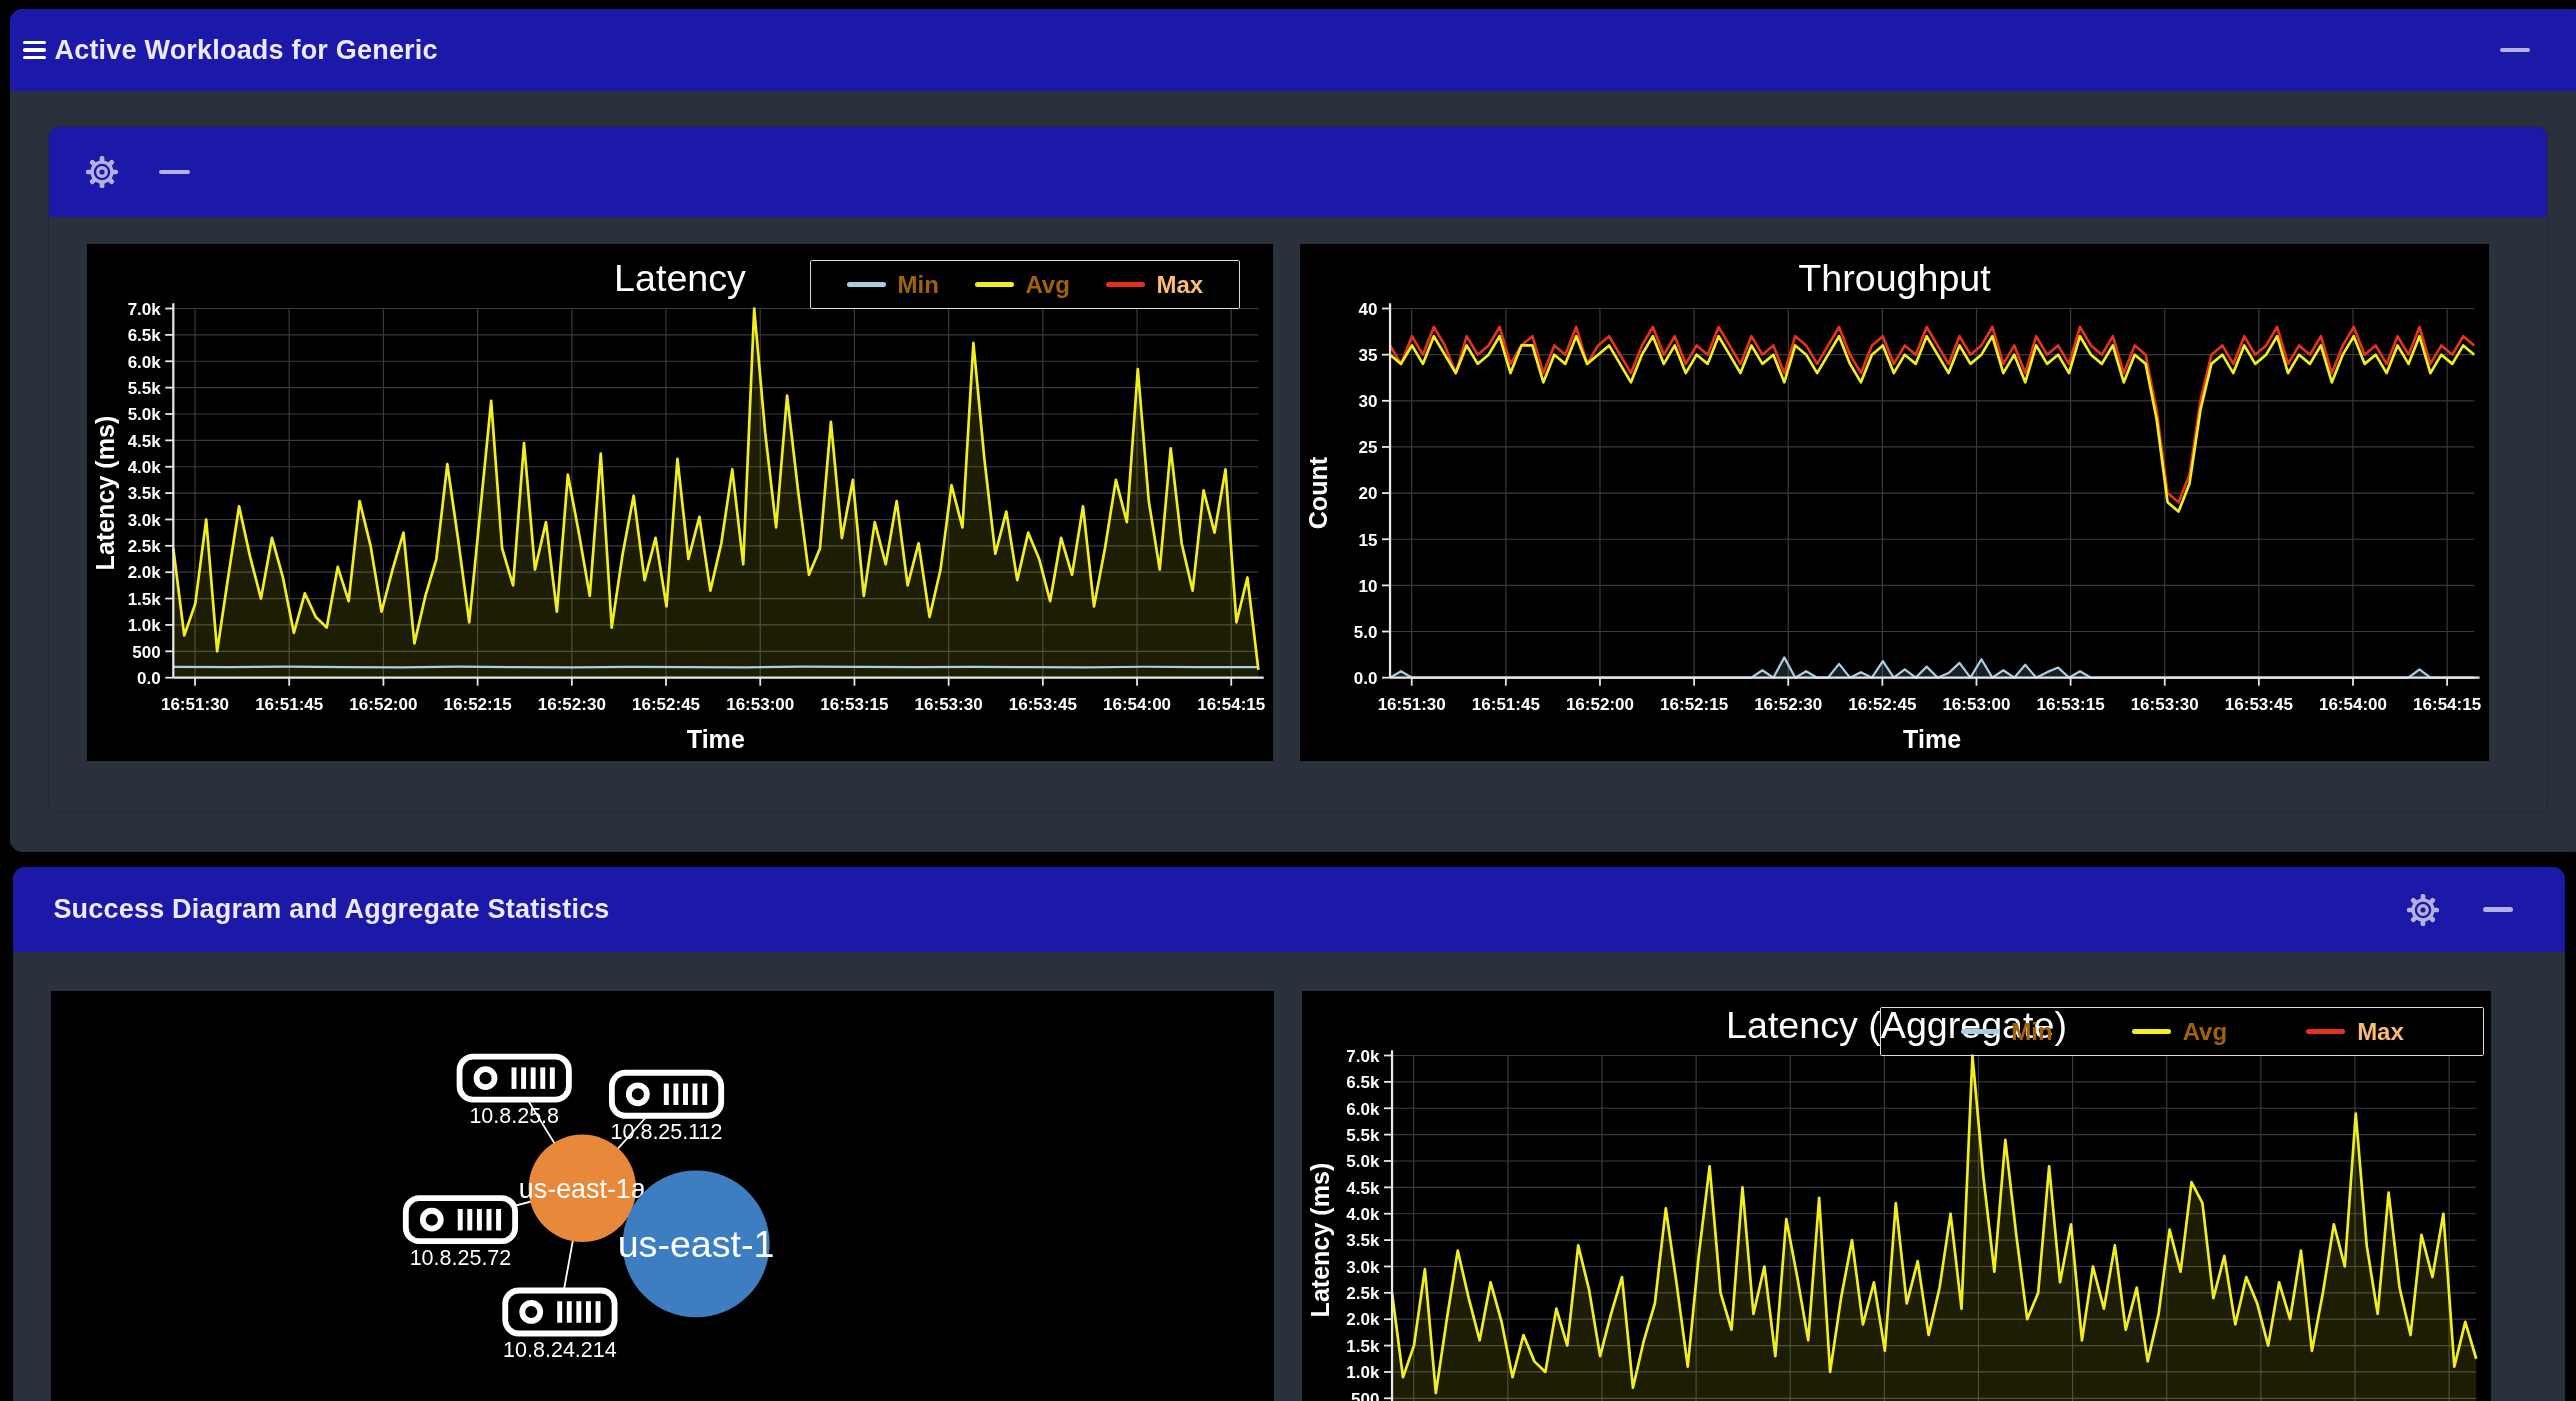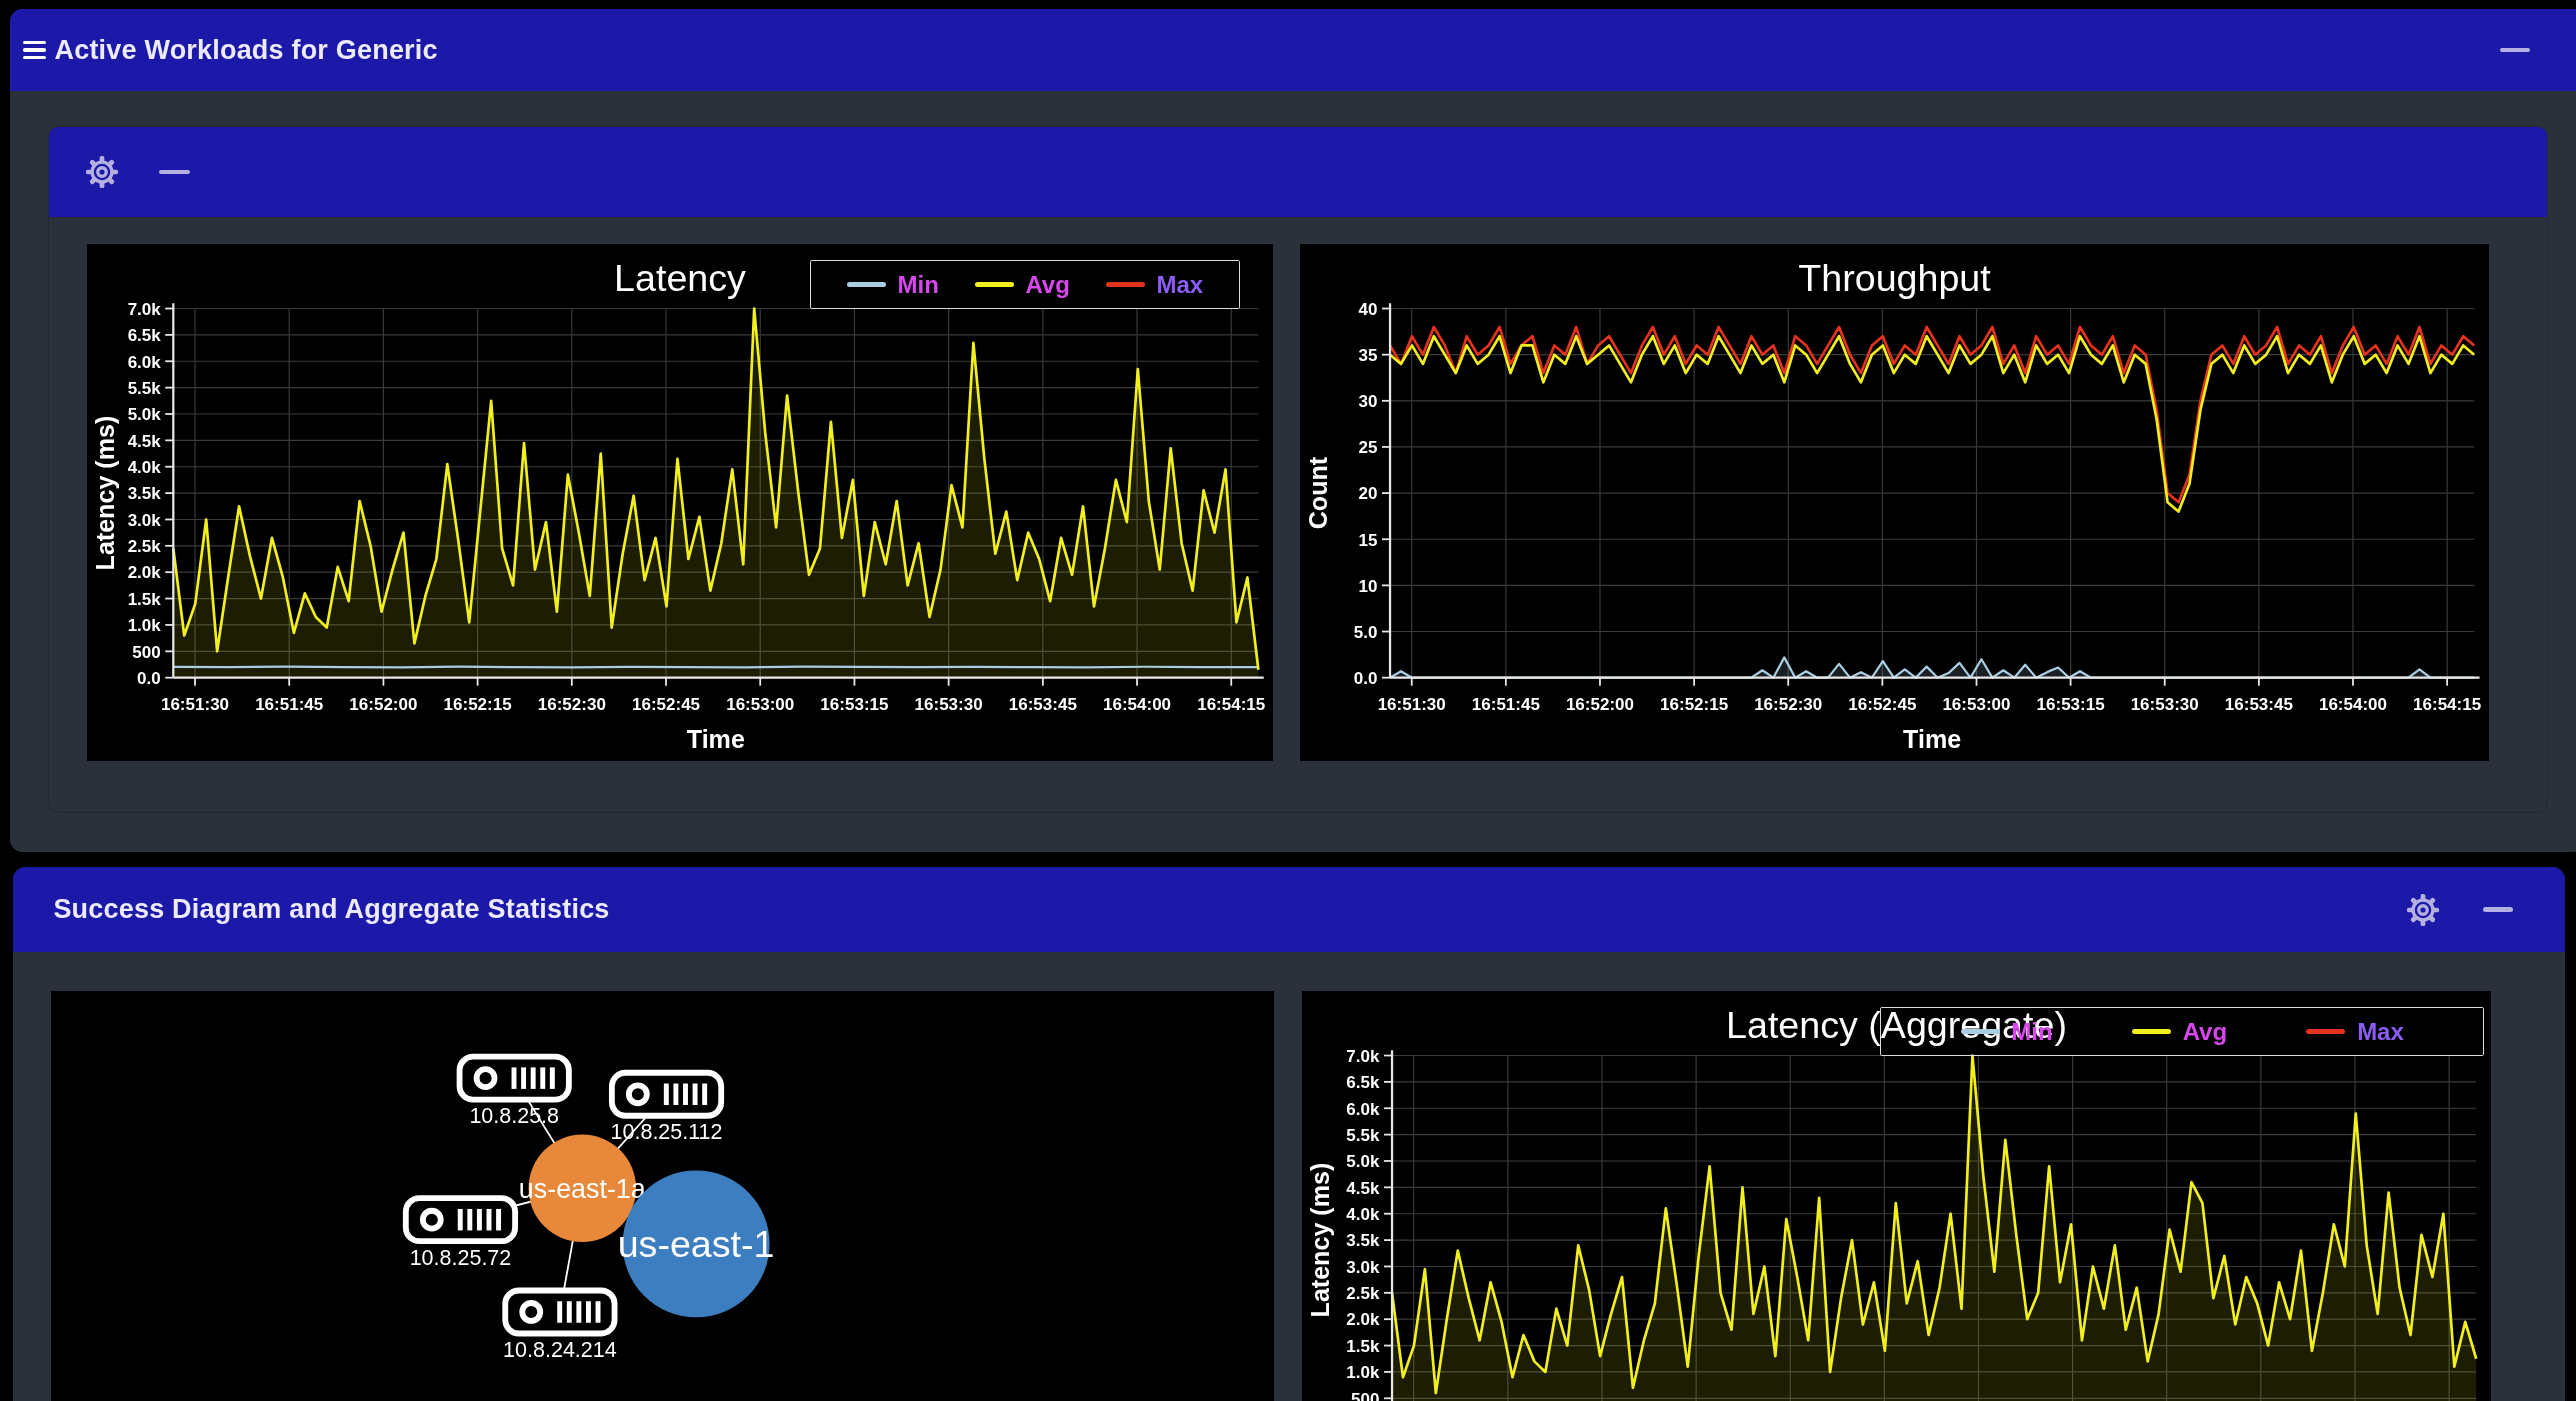--- a/index.html
+++ b/index.html
@@ -23,22 +23,22 @@
   #panel1-header{height:90px;border-radius:9px 9px 0 0;}
   .chart-box{position:absolute;background:#000;}
   #chart-latency{left:38px;top:117px;width:1186px;height:517px;}
   #chart-throughput{left:1251px;top:117px;width:1189px;height:517px;}
   #network-box{position:absolute;left:38px;top:124px;width:1223px;height:504px;background:#000;}
   #chart-aggregate{left:1289px;top:124px;width:1189px;height:517px;}
   .legend{position:absolute;border:1.8px solid #dcdcdc;border-radius:1.8px;height:47px;
     display:flex;align-items:center;justify-content:space-evenly;background:transparent;}
   .legend-item{display:flex;align-items:center;gap:11.7px;cursor:pointer;}
   .legend-swatch{width:39px;height:5.4px;border-radius:2.7px;}
-  .legend-label{font-size:24px;font-weight:600;color:#d946ef;}
-  .legend-label.dim{color:#8b5cf6;}
+  .legend-label{font-size:24px;font-weight:600;color:#a16207;}
+  .legend-label.dim{color:#fdba74;}
   svg text{font-family:"Liberation Sans","DejaVu Sans",sans-serif;}
 </style>
 </head>
 <body>
 
 <div>
 
   <div class="card" id="card1">
     <div class="blue-header" id="main-header">
       <div class="hamburger">

